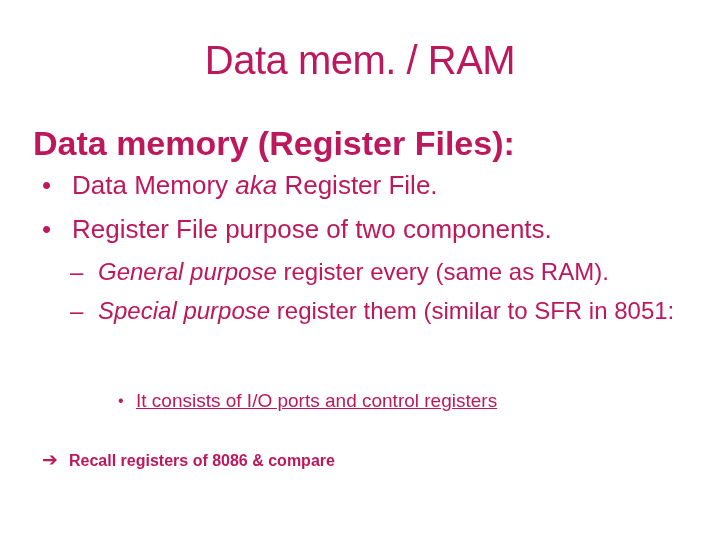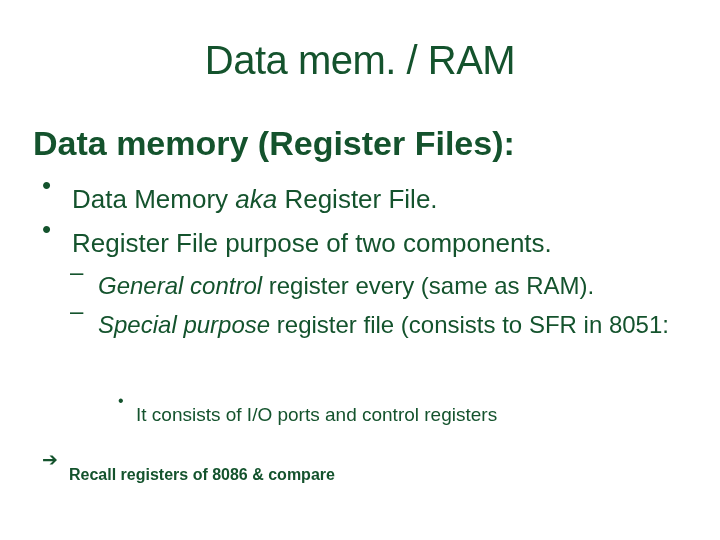--- a/index.html
+++ b/index.html
@@ -7,25 +7,25 @@
     padding: 0;
     background: #ffffff;
   }
   #slide {
     position: relative;
     width: 720px;
     height: 540px;
     background: #ffffff;
     overflow: hidden;
     font-family: "Liberation Sans", sans-serif;
-    color: #14532d;
+    color: #be185d;
   }
   .row { position: absolute; white-space: nowrap; }
   .marker { position: absolute; left: 0; top: 0; }
-  .txt { display: block; margin-top: 14px; }
+  .txt { display: block; }
 
   
   #title {
     position: absolute;
     top: 36px;
     left: 0;
     width: 720px;
     text-align: center;
     font-size: 40px;
     font-weight: 400;
@@ -65,21 +65,21 @@
   #sub-bullet-1 { top: 257px; }
   #sub-bullet-2 { top: 296px; }
 
   
   .l3 {
     left: 118px;
     width: 580px;
     font-size: 19px;
     line-height: 23px;
   }
-  .l3 .txt { padding-left: 18px; }
+  .l3 .txt { padding-left: 18px; text-decoration: underline; }
   #sub-sub-bullet { top: 389px; }
   .l3 .marker { font-size: 16px; }
 
   
   #note {
     left: 42px;
     top: 451px;
     width: 640px;
     font-size: 16px;
     font-weight: 700;
@@ -109,27 +109,27 @@
     <span class="txt"><span>Data Memory </span><span class="it">aka</span><span> Register File.</span></span>
   </div>
 
   <div id="bullet-2" class="row l1">
     <span class="marker">•</span>
     <span class="txt">Register File purpose of two components.</span>
   </div>
 
   <div id="sub-bullet-1" class="row l2">
     <span class="marker">–</span>
-    <span class="txt"><span class="it">General control</span><span> register every (same as RAM).</span></span>
+    <span class="txt"><span class="it">General purpose</span><span> register every (same as RAM).</span></span>
   </div>
 
   <div id="sub-bullet-2" class="row l2">
     <span class="marker">–</span>
     <span class="txt">
-      <span style="display:block;"><span class="it">Special purpose</span><span> register file (consists to SFR in 8051:</span></span>
+      <span style="display:block;"><span class="it">Special purpose</span><span> register them (similar to SFR in 8051:</span></span>
     </span>
   </div>
 
   <div id="sub-sub-bullet" class="row l3">
     <span class="marker">•</span>
     <span class="txt">It consists of I/O ports and control registers</span>
   </div>
 
   <div id="note" class="row">
     <span class="marker">➔</span>

